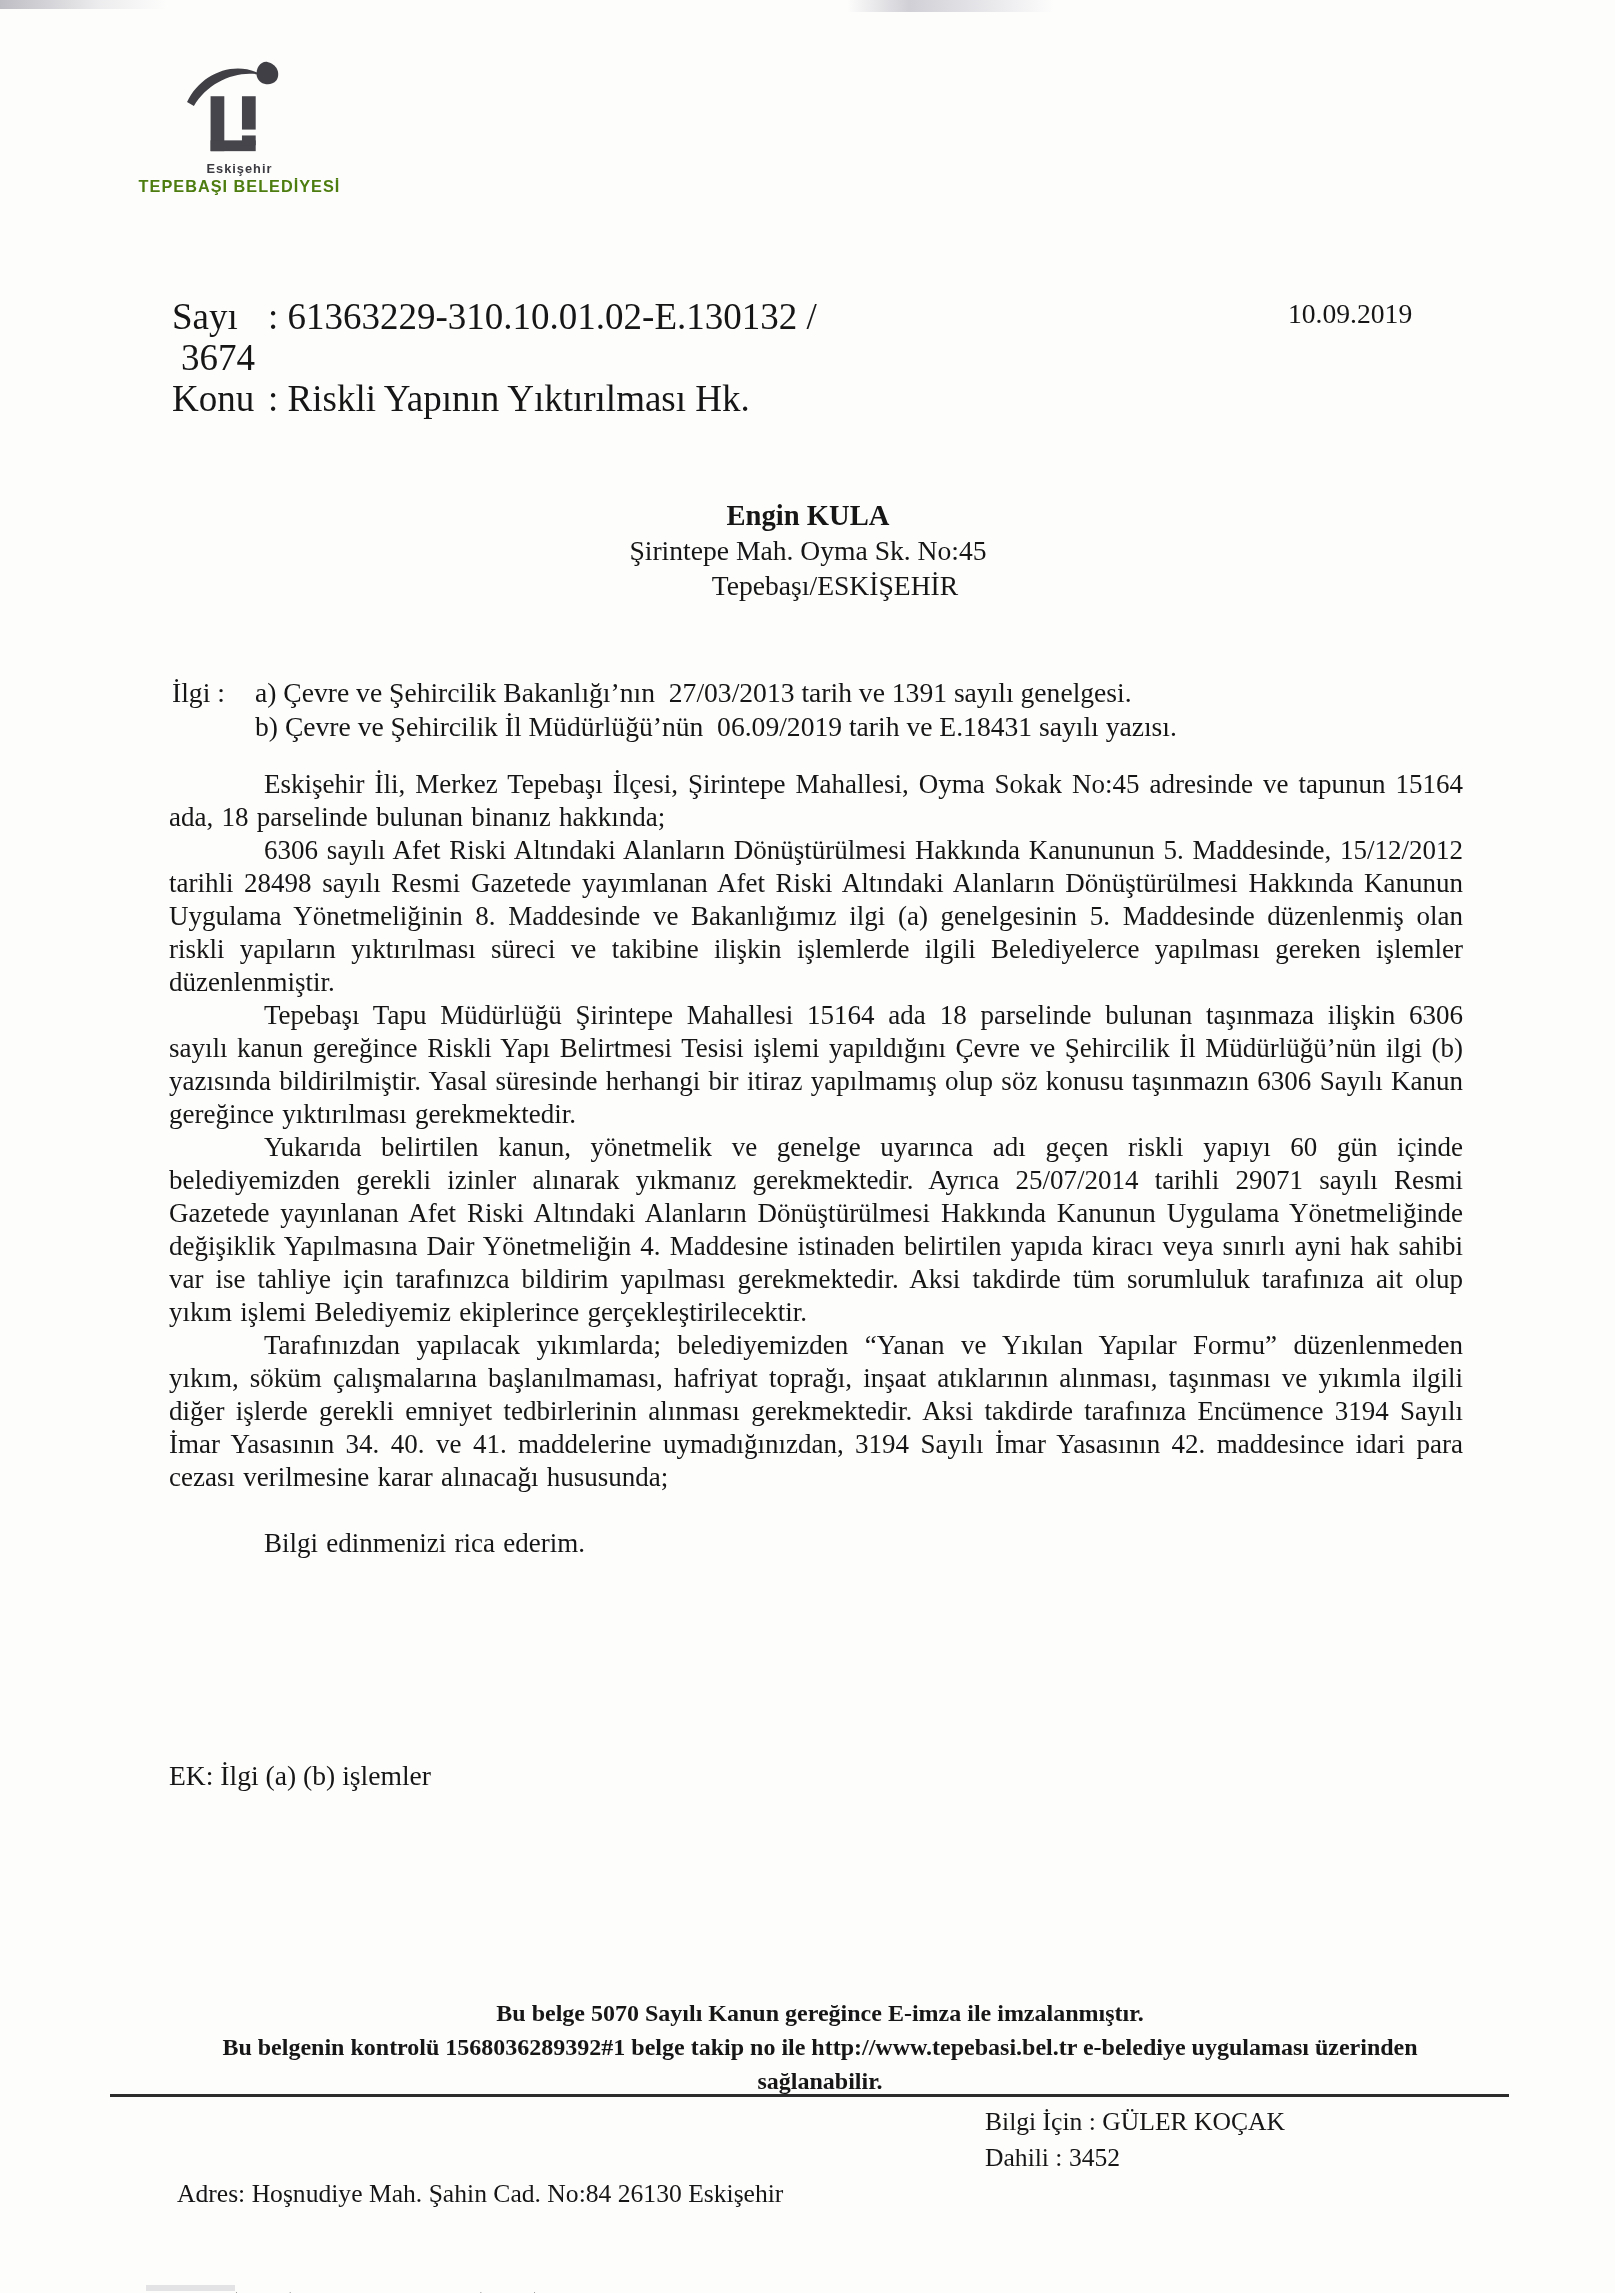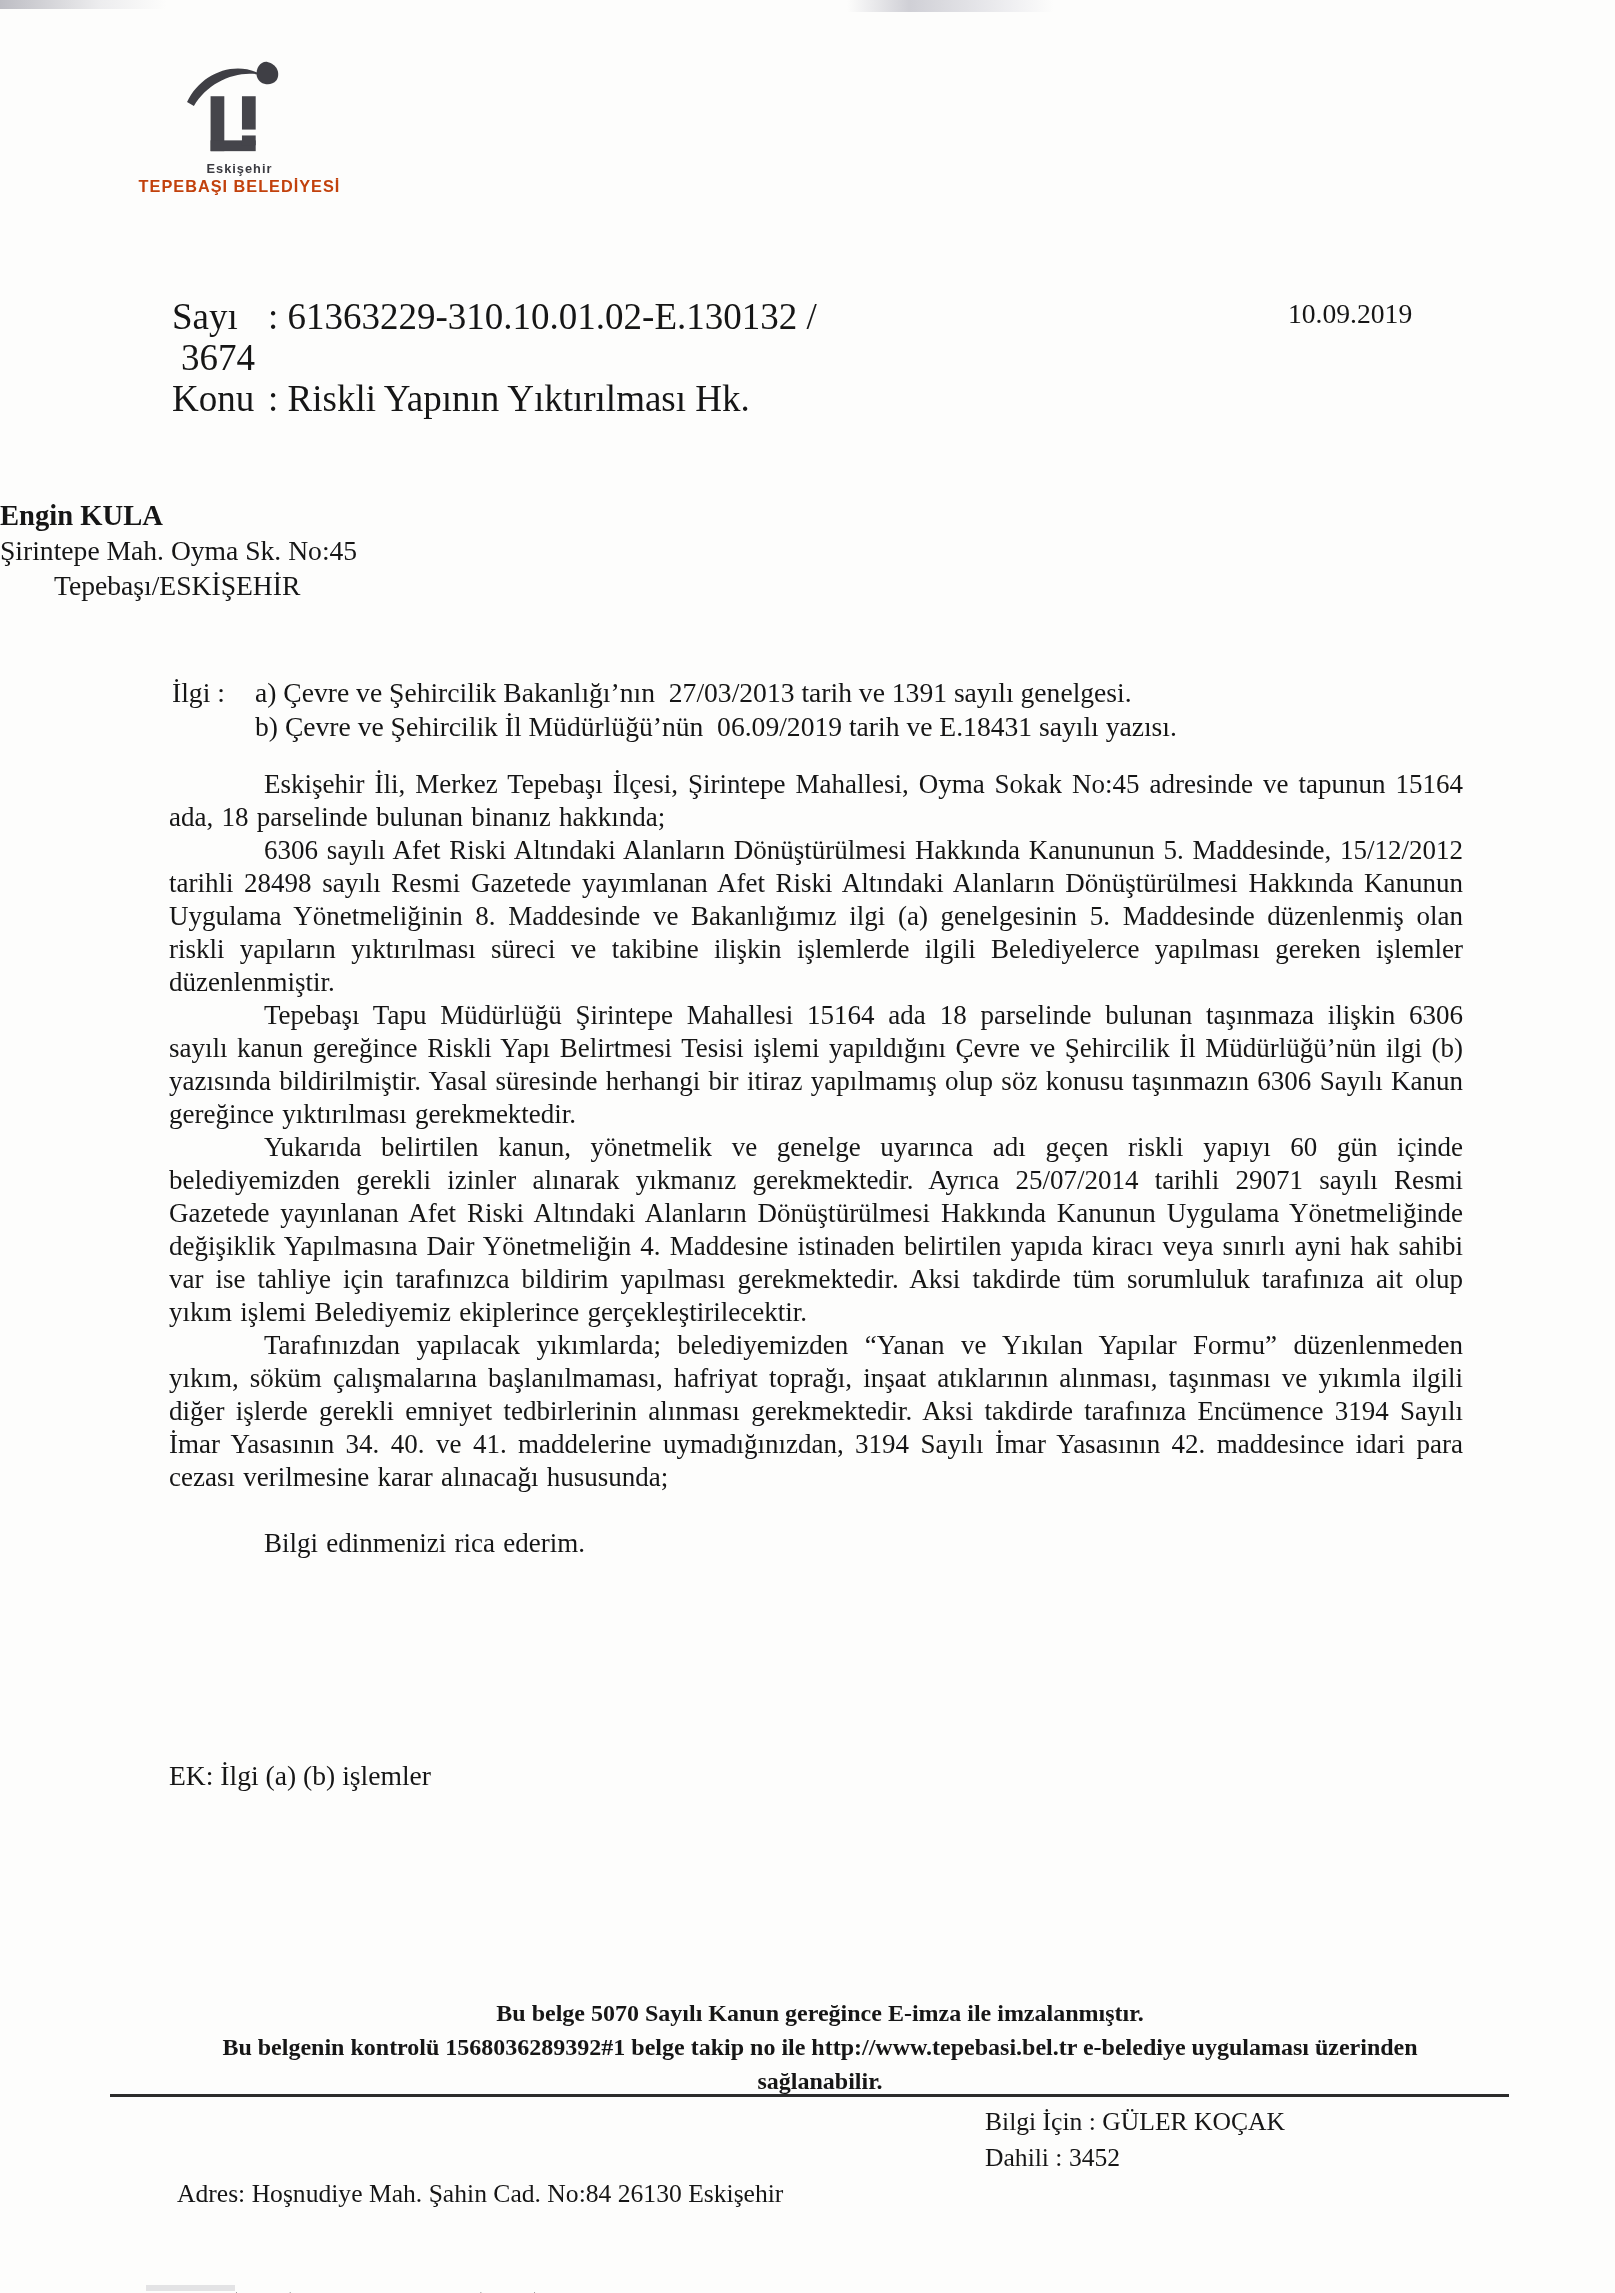--- a/index.html
+++ b/index.html
@@ -16,35 +16,35 @@
   .a2 { left:847px; top:0; width:207px; height:11.8px;
         background:linear-gradient(90deg, transparent, rgba(90,90,115,.28) 30%, rgba(120,120,150,.10) 80%, transparent); }
   .a3 { left:146px; top:2285px; width:89px; height:5.9px; background:rgba(110,110,130,.18); }
 
   
   .logo-wrap { position:absolute; left:136px; top:57px; width:207px; text-align:center; }
   .logo-svg { display:block; margin:0 auto; }
   .logo-cap1 { font-family:"Liberation Sans", sans-serif; font-weight:bold; font-size:12.8px;
                letter-spacing:1px; color:#3a3a40; margin-top:2px; }
   .logo-cap2 { font-family:"Liberation Sans", sans-serif; font-weight:bold; font-size:16.3px;
-               letter-spacing:1px; color:#c2410c; margin-top:1px; white-space:nowrap; }
+               letter-spacing:1px; color:#4d7c0f; margin-top:1px; white-space:nowrap; }
   .header-text { position:absolute; left:197px; top:75px; width:1419px; text-align:center; }
   .h-tc   { font-size:28.6px; font-weight:bold; line-height:33px; }
   .h-org  { font-size:32.5px; font-weight:bold; line-height:37px; letter-spacing:0.5px; }
   .h-dept { font-size:30.5px; font-weight:bold; line-height:36px; word-spacing:8.9px; }
 
   
   .meta { position:absolute; left:172px; top:296px; font-size:37px; }
   .meta-row { line-height:41px; white-space:pre; }
   .meta-label { display:inline-block; width:96px; }
   .meta-cont { margin-left:8.9px; line-height:41px; }
   .doc-date { position:absolute; left:1288px; top:298px; font-size:27.6px; }
 
   
-  .recipient { position:absolute; left:0; top:498px; width:1616px; line-height:35px; }
+  .recipient { position:absolute; left:0; top:498px; width:1616px; text-align:center; line-height:35px; }
   .r-name { font-size:28.6px; font-weight:bold; }
   .r-line { font-size:27.6px; }
   .r-line2 { padding-left:54px; }
 
   
   .refs { position:absolute; left:172px; top:676px; display:flex; font-size:27.6px; line-height:34px; }
   .refs-label { width:83px; flex:none; }
   .refs-items div { white-space:pre-wrap; }
 
   

